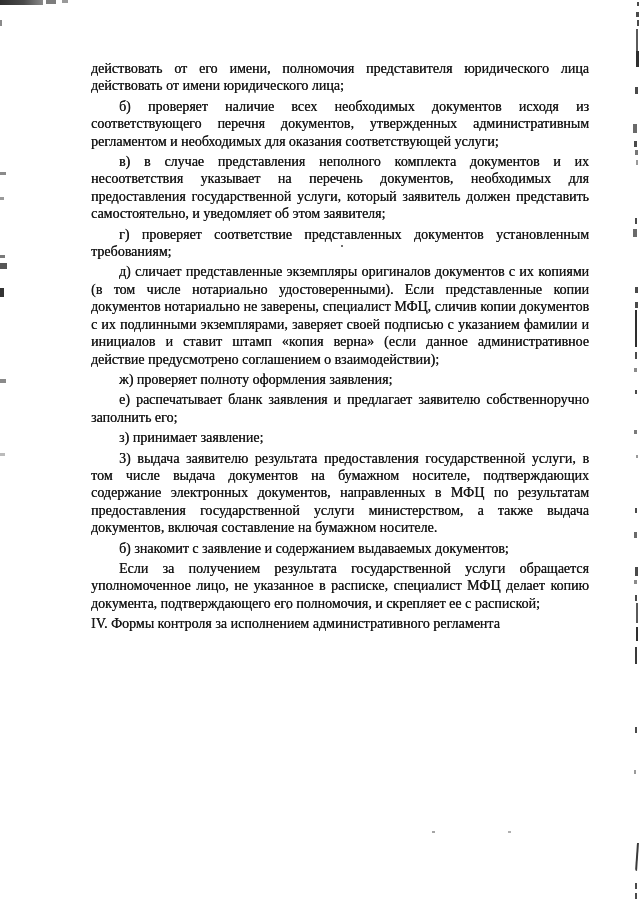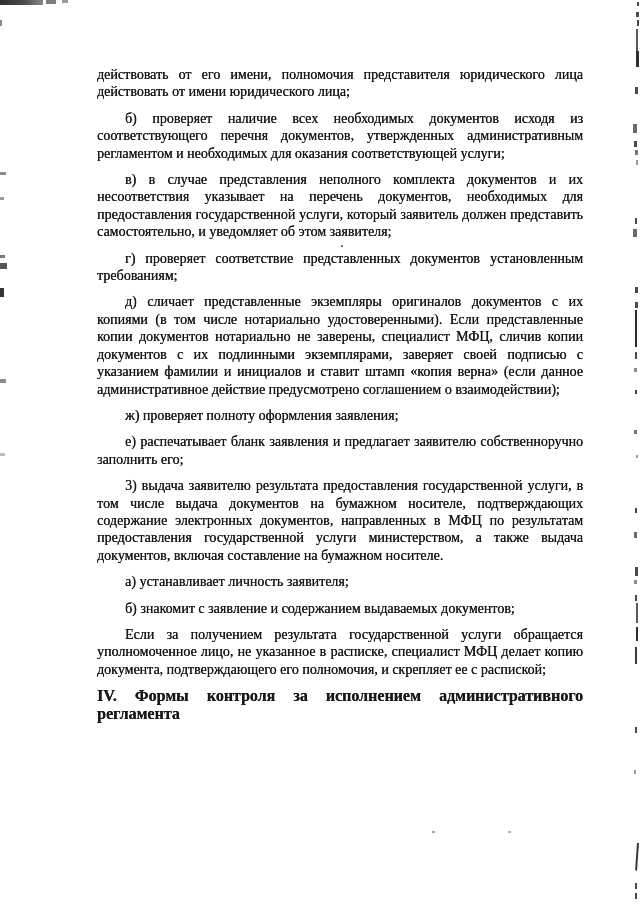--- a/index.html
+++ b/index.html
@@ -18,33 +18,33 @@
     position: absolute;
     left: 88px;
     top: 57px;
     width: 504px;
     color: #191919;
     font-size: 14px;
     line-height: 17.4px;
     text-shadow: 0.25px 0 0 currentColor; 
   }
   .page p {
-    margin: 9px;
+    margin: 3px;
     text-align: justify;
     text-indent: 28px;
   }
   .page p.continuation {
     text-indent: 0;
   }
   .section-heading {
     margin: 24px 0 0 0;
     text-indent: 0 !important;
     text-align: left;
-    font-weight: bold;
-    font-size: 16px;
+    font-weight: normal;
+    font-size: 14px;
   }
   
   .artifact {
     position: absolute;
     background: #4a4a4a;
   }
   .a-smudge {
     left: 0; top: 0; width: 43px; height: 5px;
     background: linear-gradient(90deg, #2e2e2e 0%, #4a4a4a 55%, #8a8a8a 100%);
   }
@@ -152,18 +152,18 @@
 <div class="artifact ar-33"></div>
 
 <div class="page">
   <p class="continuation">действовать от его имени, полномочия представителя юридического лица действовать от имени юридического лица;</p>
   <p>б) проверяет наличие всех необходимых документов исходя из соответствующего перечня документов, утвержденных административным регламентом и необходимых для оказания соответствующей услуги;</p>
   <p>в) в случае представления неполного комплекта документов и их несоответствия указывает на перечень документов, необходимых для предоставления государственной услуги, который заявитель должен представить самостоятельно, и уведомляет об этом заявителя;</p>
   <p>г) проверяет соответствие представленных документов установленным требованиям;</p>
   <p>д) сличает представленные экземпляры оригиналов документов с их копиями (в том числе нотариально удостоверенными). Если представленные копии документов нотариально не заверены, специалист МФЦ, сличив копии документов с их подлинными экземплярами, заверяет своей подписью с указанием фамилии и инициалов и ставит штамп «копия верна» (если данное административное действие предусмотрено соглашением о взаимодействии);</p>
   <p>ж) проверяет полноту оформления заявления;</p>
   <p>е) распечатывает бланк заявления и предлагает заявителю собственноручно заполнить его;</p>
+  <p>з) принимает заявление;</p>
   <p>3) выдача заявителю результата предоставления государственной услуги, в том числе выдача документов на бумажном носителе, подтверждающих содержание электронных документов, направленных в МФЦ по результатам предоставления государственной услуги министерством, а также выдача документов, включая составление на бумажном носителе.</p>
-  <p>а) устанавливает личность заявителя;</p>
   <p>б) знакомит с заявление и содержанием выдаваемых документов;</p>
   <p>Если за получением результата государственной услуги обращается уполномоченное лицо, не указанное в расписке, специалист МФЦ делает копию документа, подтверждающего его полномочия, и скрепляет ее с распиской;</p>
   <p class="section-heading">IV. Формы контроля за исполнением административного регламента</p>
 </div>
 
 </body></html>

